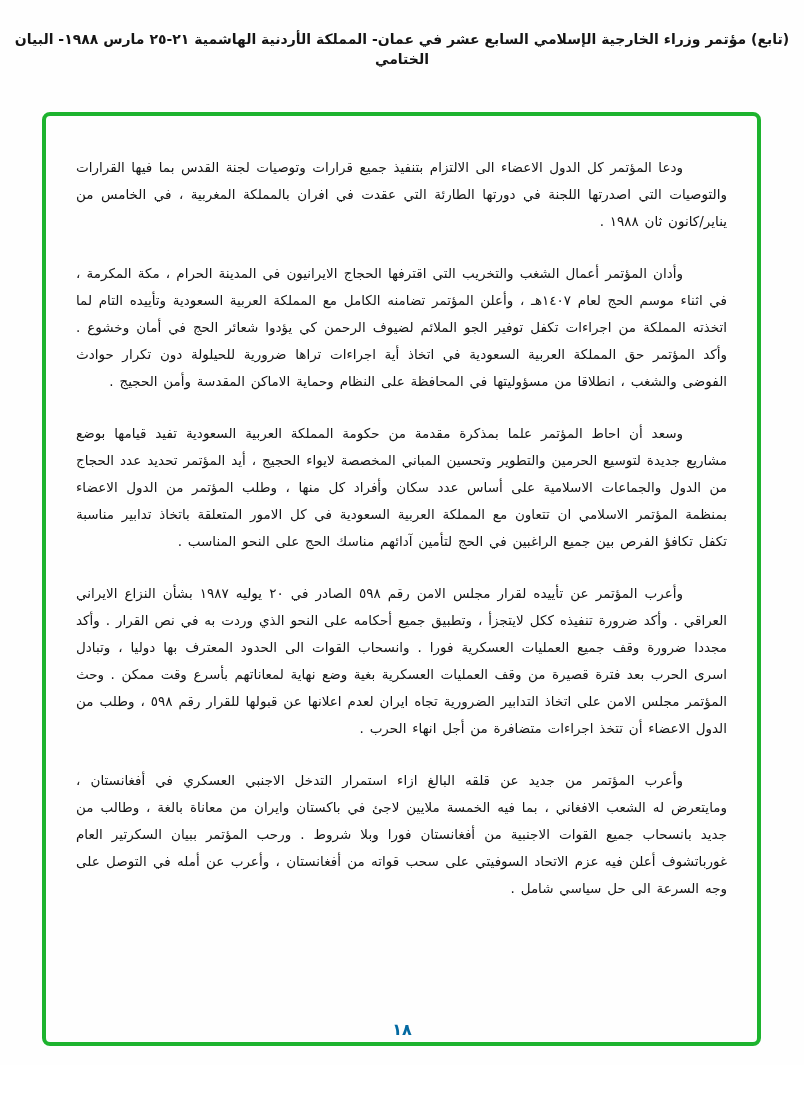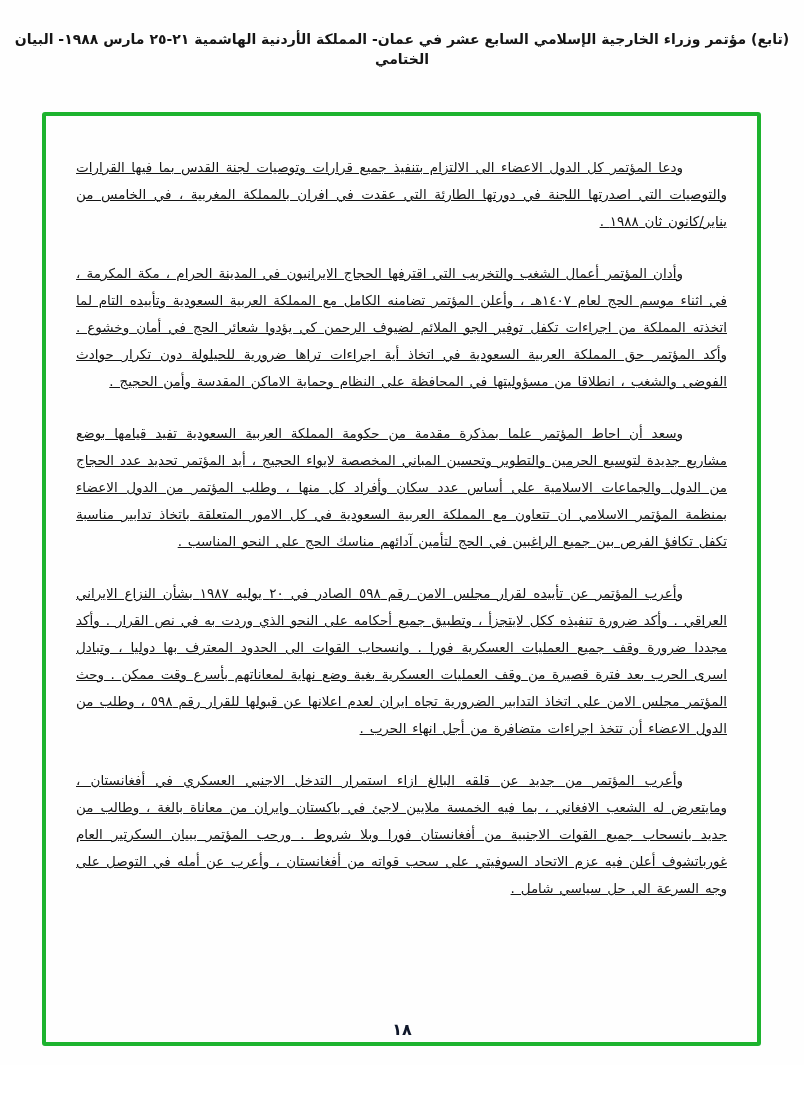--- a/index.html
+++ b/index.html
@@ -37,46 +37,45 @@
     color: #1c1c1c;
   }
   .greenbox {
     position: absolute;
     top: 112px;
     left: 42px;
     width: 719px;
     height: 934px;
     box-sizing: border-box;
     border: 4px solid #1db32e;
-    border-radius: 3px;
+    border-radius: 8px;
     padding: 38px 30px 16px 30px;
     overflow: hidden;
     background: #fefefe;
-    text-decoration: underline;
   }
   .para {
     direction: rtl;
     text-align: justify;
     font-size: 13.5px;
     line-height: 2.0;
     margin: 0 0 25px 0;
     text-indent: 44px;
     word-spacing: 1.5px;
     color: #141414;
   }
   .pagenum {
     position: absolute;
     bottom: 26px;
     left: 0;
     right: 0;
     text-align: center;
     font-size: 16px;
     font-weight: bold;
     direction: rtl;
-    color: #0f172a;
+    color: #0369a1;
   }
 </style>
 </head>
 <body>
 
 <div class="sheet">
 
   <div class="header">
     <div class="h1">(تابع) مؤتمر وزراء الخارجية الإسلامي السابع عشر في عمان- المملكة الأردنية الهاشمية ٢١-٢٥ مارس ١٩٨٨- البيان الختامي</div>
   </div>

